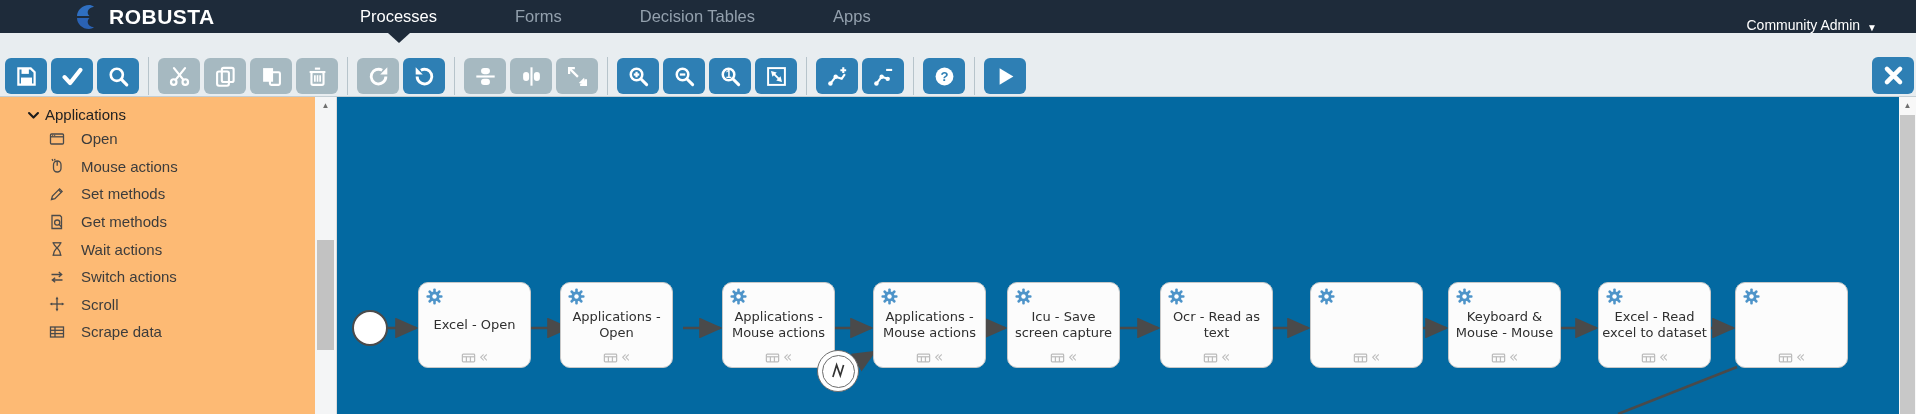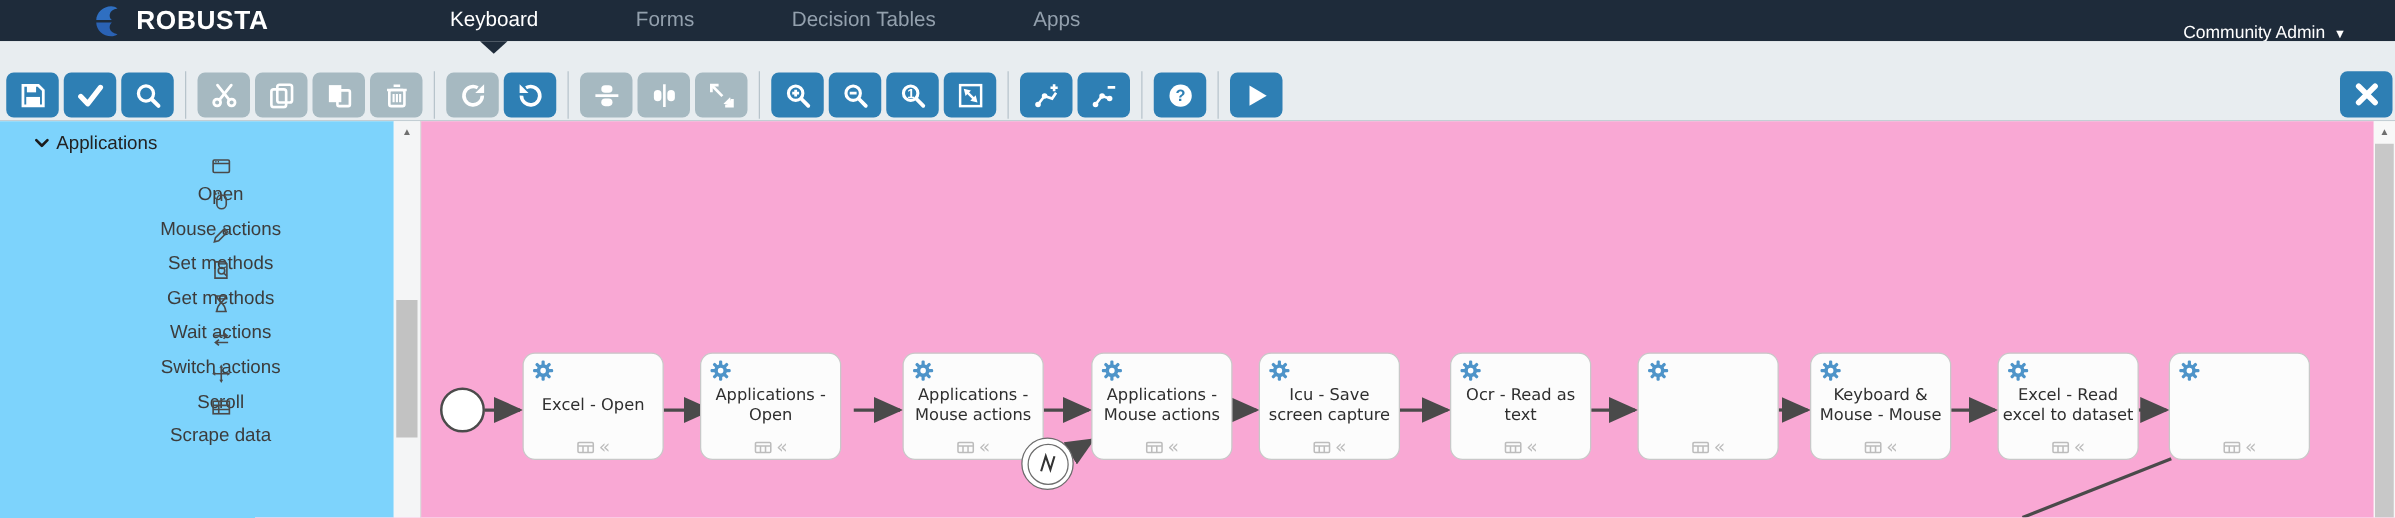--- a/index.html
+++ b/index.html
@@ -27,34 +27,34 @@
   .tbtn.off{background:#a6b9c1;}
   .ticon{width:21px;height:21px;display:block;}
   .ticon svg{width:100%;height:100%;display:block;}
   .tdiv{width:1px;height:38px;background:#b7c4cb;margin:0 9px 0 5px;}
   #close-btn{position:absolute;right:2px;top:24px;width:42px;height:37px;border:none;border-radius:6px;background:#2e7fb4;display:flex;align-items:center;justify-content:center;cursor:pointer;padding:0;}
 
   
   #content{position:absolute;left:0;top:97px;width:1916px;height:317px;}
 
   
-  #sidebar{position:absolute;left:0;top:0;width:315px;height:317px;background:#7dd3fc;overflow:hidden;}
+  #sidebar{position:absolute;left:0;top:0;width:315px;height:317px;background:#fdba74;overflow:hidden;}
   .tree-root{display:flex;align-items:center;gap:5px;margin:7px 0 0 27px;height:21px;font-size:15px;color:#222;cursor:pointer;}
   .tree-caret{width:13px;height:13px;display:block;}
-  .tree-item{display:flex;align-items:center;gap:6px;padding-left:38px;height:27.6px;font-size:15px;color:#3c3c3c;cursor:pointer;flex-direction:column;}
+  .tree-item{display:flex;align-items:center;gap:16px;padding-left:49px;height:27.6px;font-size:15px;color:#3c3c3c;cursor:pointer;}
   .tree-icon{width:16px;height:16px;display:block;}
   .tree-icon svg{width:100%;height:100%;display:block;}
 
   
   #sidebar-scrollbar{position:absolute;left:315px;top:0;width:21px;height:317px;background:#f4f5f6;}
   .sb-arrow{height:16px;display:flex;align-items:center;justify-content:center;color:#6f6f6f;font-size:8px;cursor:pointer;}
   #sidebar-thumb{position:absolute;left:2px;top:143px;width:17px;height:110px;background:#c2c2c2;cursor:pointer;}
 
   
-  #canvas{position:absolute;left:336px;top:0;width:1563px;height:317px;background:#f9a8d4;border-left:1px solid #dcdcdc;box-sizing:border-box;}
+  #canvas{position:absolute;left:336px;top:0;width:1563px;height:317px;background:#0369a1;border-left:1px solid #dcdcdc;box-sizing:border-box;}
   #edges{position:absolute;left:0;top:0;}
   .node{position:absolute;top:185px;width:113px;height:86px;background:#fcfcfc;border:1px solid #c8c8c8;border-radius:10px;box-sizing:border-box;cursor:pointer;}
   .node-gear{position:absolute;left:7px;top:5px;width:17px;height:17px;}
   .node-gear svg{width:100%;height:100%;display:block;}
   .node-label{position:absolute;left:3px;right:3px;top:6px;bottom:6px;display:flex;align-items:center;justify-content:center;text-align:center;
     font-family:"DejaVu Sans",sans-serif;font-size:13px;line-height:1.25;color:#2f2f2f;}
   .node-foot{position:absolute;bottom:2px;left:0;right:0;display:flex;align-items:center;justify-content:center;gap:3px;}
   .foot-grid{width:15px;height:14px;display:block;}
   .foot-grid svg{width:100%;height:100%;display:block;}
   .foot-rew{font-size:15px;line-height:1;color:#bcbcbc;font-family:"DejaVu Sans",sans-serif;}
@@ -72,21 +72,21 @@
 
 <header id="navbar">
   <div class="brand">
     <svg class="brand-mark" viewBox="0 0 26 26">
       <path d="M13 1C6.4 1 1 6.4 1 12h12.5c-2.8-2-3-8.2 4.5-9.3C16.5 1.6 14.8 1 13 1z" fill="#2f6fc1"></path>
       <path d="M1 14c0 6 5.4 11 12 11 1.8 0 3.5-.6 5-1.7C10.5 22.2 10.7 16 13.5 14z" fill="#2a62b4"></path>
     </svg>
     <span class="brand-text">ROBUSTA</span>
   </div>
   <nav id="nav-items">
-      <div class="nav-item active">Keyboard</div>
+      <div class="nav-item active">Processes</div>
       <div class="nav-item">Forms</div>
       <div class="nav-item">Decision Tables</div>
       <div class="nav-item">Apps</div>
     </nav>
   <div id="user-menu">
     <span>Community Admin</span>
     <span id="user-caret">▼</span>
   </div>
 </header>
 

